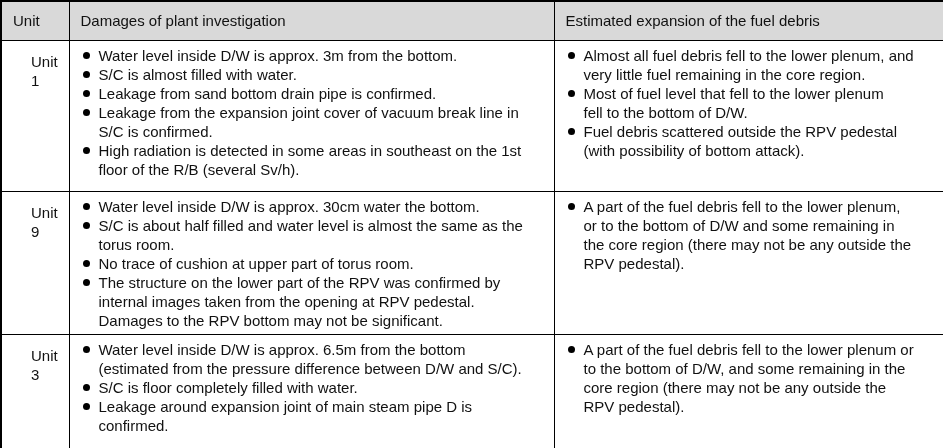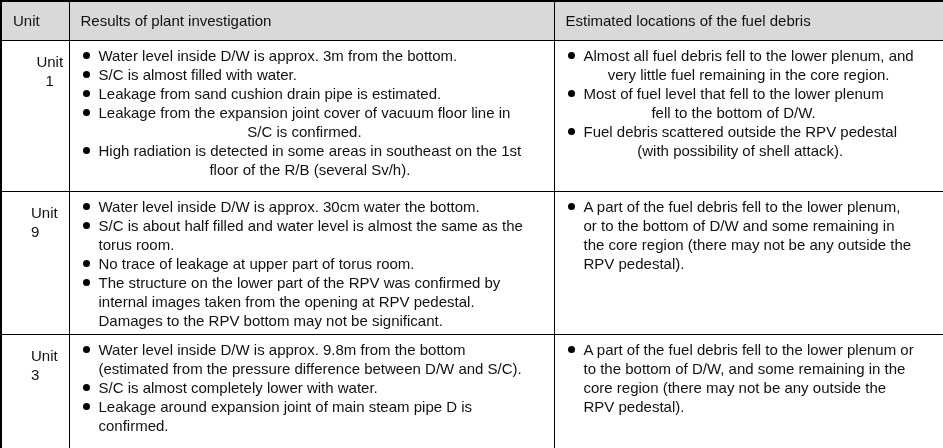--- a/index.html
+++ b/index.html
@@ -18,21 +18,21 @@
     height: 448px;
     border: 2px solid #000000;
   }
   th, td {
     border: 1px solid #000000;
     padding: 0;
     vertical-align: top;
     overflow: hidden;
   }
   tr.header-row { height: 39px; }
-  tr.row-unit1 { height: 151px; text-align: center; }
+  tr.row-unit1 { height: 151px; }
   tr.row-unit2 { height: 143px; }
   tr.row-unit3 { height: 125px; }
   th {
     background: #d9d9d9;
     font-weight: normal;
     text-align: left;
     vertical-align: middle;
     font-size: 15px;
     padding-left: 11px;
     color: #111111;
@@ -71,22 +71,22 @@
 <div class="sheet">
   <table class="unit-table">
     <colgroup>
       <col style="width:68px">
       <col style="width:485px">
       <col style="width:390px">
     </colgroup>
     <thead>
       <tr class="header-row">
         <th>Unit</th>
-        <th>Results of plant investigation</th>
-        <th>Estimated locations of the fuel debris</th>
+        <th>Damages of plant investigation</th>
+        <th>Estimated expansion of the fuel debris</th>
       </tr>
     </thead>
     <tbody>
       <tr class="row-unit1">
         <td class="unit-cell">Unit 1</td>
         <td class="content-cell">
           <div class="bullet">
             <span class="marker">
                 <span class="dot"></span>
               </span>
@@ -95,27 +95,27 @@
           <div class="bullet">
             <span class="marker">
                 <span class="dot"></span>
               </span>
             <span class="bullet-text">S/C is almost filled with water.</span>
           </div>
           <div class="bullet">
             <span class="marker">
                 <span class="dot"></span>
               </span>
-            <span class="bullet-text">Leakage from sand cushion drain pipe is estimated.</span>
-          </div>
-          <div class="bullet">
-            <span class="marker">
-                <span class="dot"></span>
-              </span>
-            <span class="bullet-text">Leakage from the expansion joint cover of vacuum floor line in
+            <span class="bullet-text">Leakage from sand bottom drain pipe is confirmed.</span>
+          </div>
+          <div class="bullet">
+            <span class="marker">
+                <span class="dot"></span>
+              </span>
+            <span class="bullet-text">Leakage from the expansion joint cover of vacuum break line in
 S/C is confirmed.</span>
           </div>
           <div class="bullet">
             <span class="marker">
                 <span class="dot"></span>
               </span>
             <span class="bullet-text">High radiation is detected in some areas in southeast on the 1st
 floor of the R/B (several Sv/h).</span>
           </div>
         </td>
@@ -132,21 +132,21 @@
                 <span class="dot"></span>
               </span>
             <span class="bullet-text">Most of fuel level that fell to the lower plenum
 fell to the bottom of D/W.</span>
           </div>
           <div class="bullet">
             <span class="marker">
                 <span class="dot"></span>
               </span>
             <span class="bullet-text">Fuel debris scattered outside the RPV pedestal
-(with possibility of shell attack).</span>
+(with possibility of bottom attack).</span>
           </div>
         </td>
       </tr>
       <tr class="row-unit2">
         <td class="unit-cell">Unit 9</td>
         <td class="content-cell">
           <div class="bullet">
             <span class="marker">
                 <span class="dot"></span>
               </span>
@@ -156,21 +156,21 @@
             <span class="marker">
                 <span class="dot"></span>
               </span>
             <span class="bullet-text">S/C is about half filled and water level is almost the same as the
 torus room.</span>
           </div>
           <div class="bullet">
             <span class="marker">
                 <span class="dot"></span>
               </span>
-            <span class="bullet-text">No trace of leakage at upper part of torus room.</span>
+            <span class="bullet-text">No trace of cushion at upper part of torus room.</span>
           </div>
           <div class="bullet">
             <span class="marker">
                 <span class="dot"></span>
               </span>
             <span class="bullet-text">The structure on the lower part of the RPV was confirmed by
 internal images taken from the opening at RPV pedestal.
 Damages to the RPV bottom may not be significant.</span>
           </div>
         </td>
@@ -186,28 +186,28 @@
           </div>
         </td>
       </tr>
       <tr class="row-unit3">
         <td class="unit-cell">Unit 3</td>
         <td class="content-cell">
           <div class="bullet">
             <span class="marker">
                 <span class="dot"></span>
               </span>
-            <span class="bullet-text">Water level inside D/W is approx. 9.8m from the bottom
+            <span class="bullet-text">Water level inside D/W is approx. 6.5m from the bottom
 (estimated from the pressure difference between D/W and S/C).</span>
           </div>
           <div class="bullet">
             <span class="marker">
                 <span class="dot"></span>
               </span>
-            <span class="bullet-text">S/C is almost completely lower with water.</span>
+            <span class="bullet-text">S/C is floor completely filled with water.</span>
           </div>
           <div class="bullet">
             <span class="marker">
                 <span class="dot"></span>
               </span>
             <span class="bullet-text">Leakage around expansion joint of main steam pipe D is
 confirmed.</span>
           </div>
         </td>
         <td class="content-cell">

